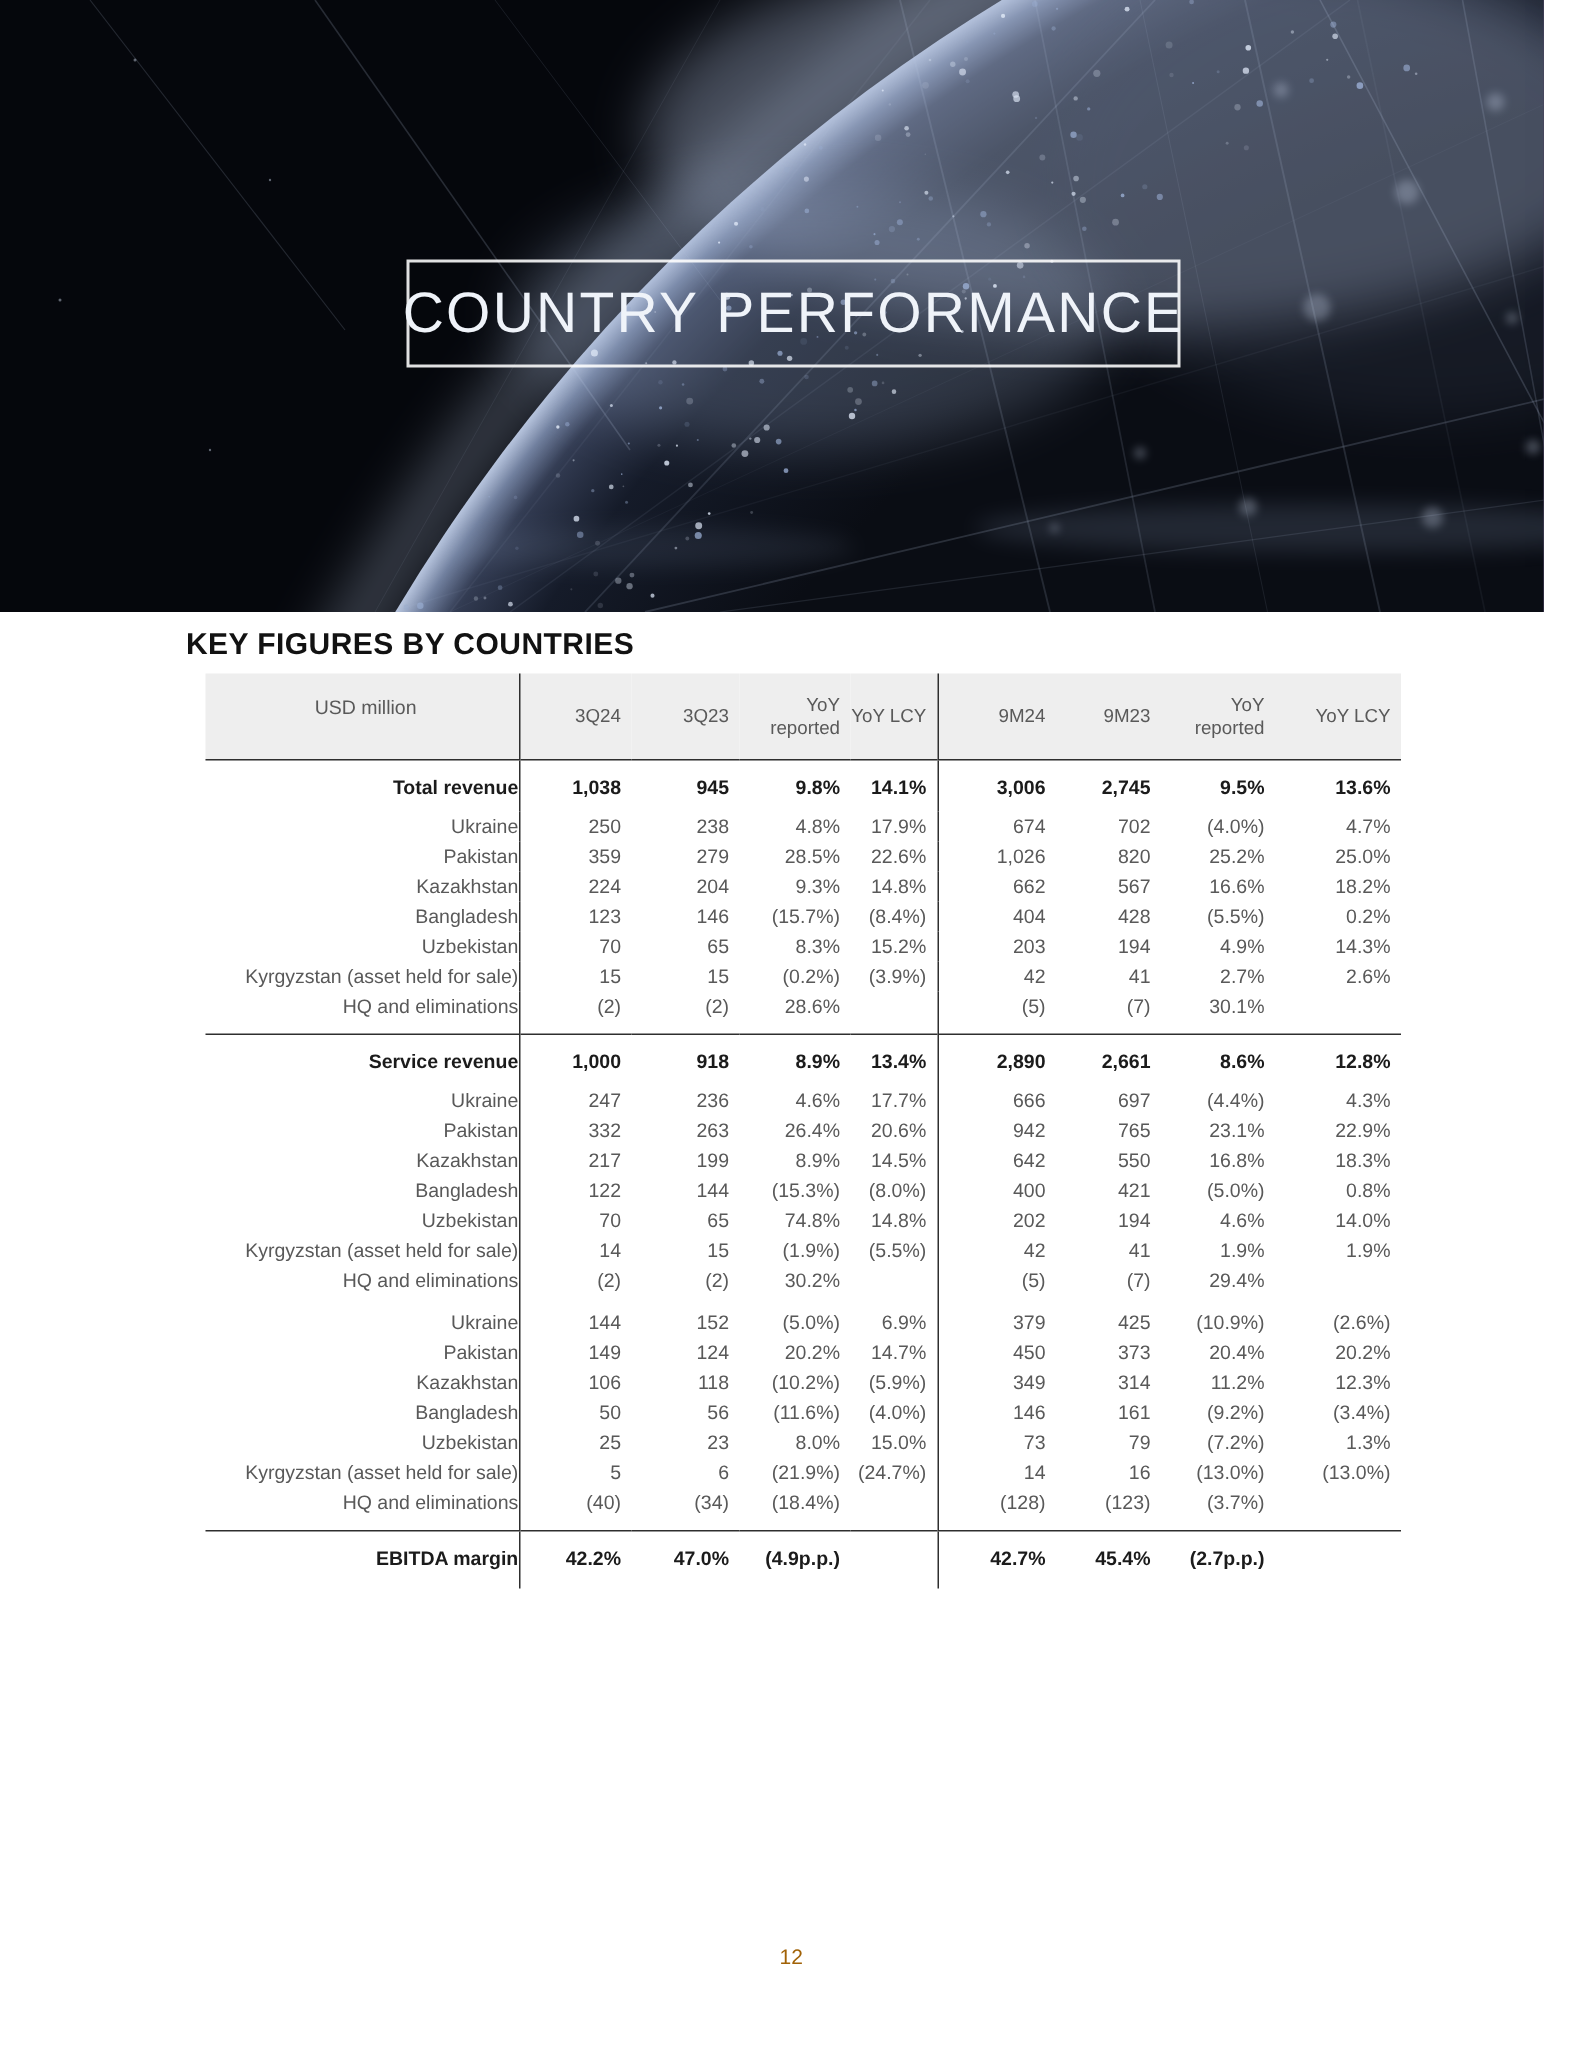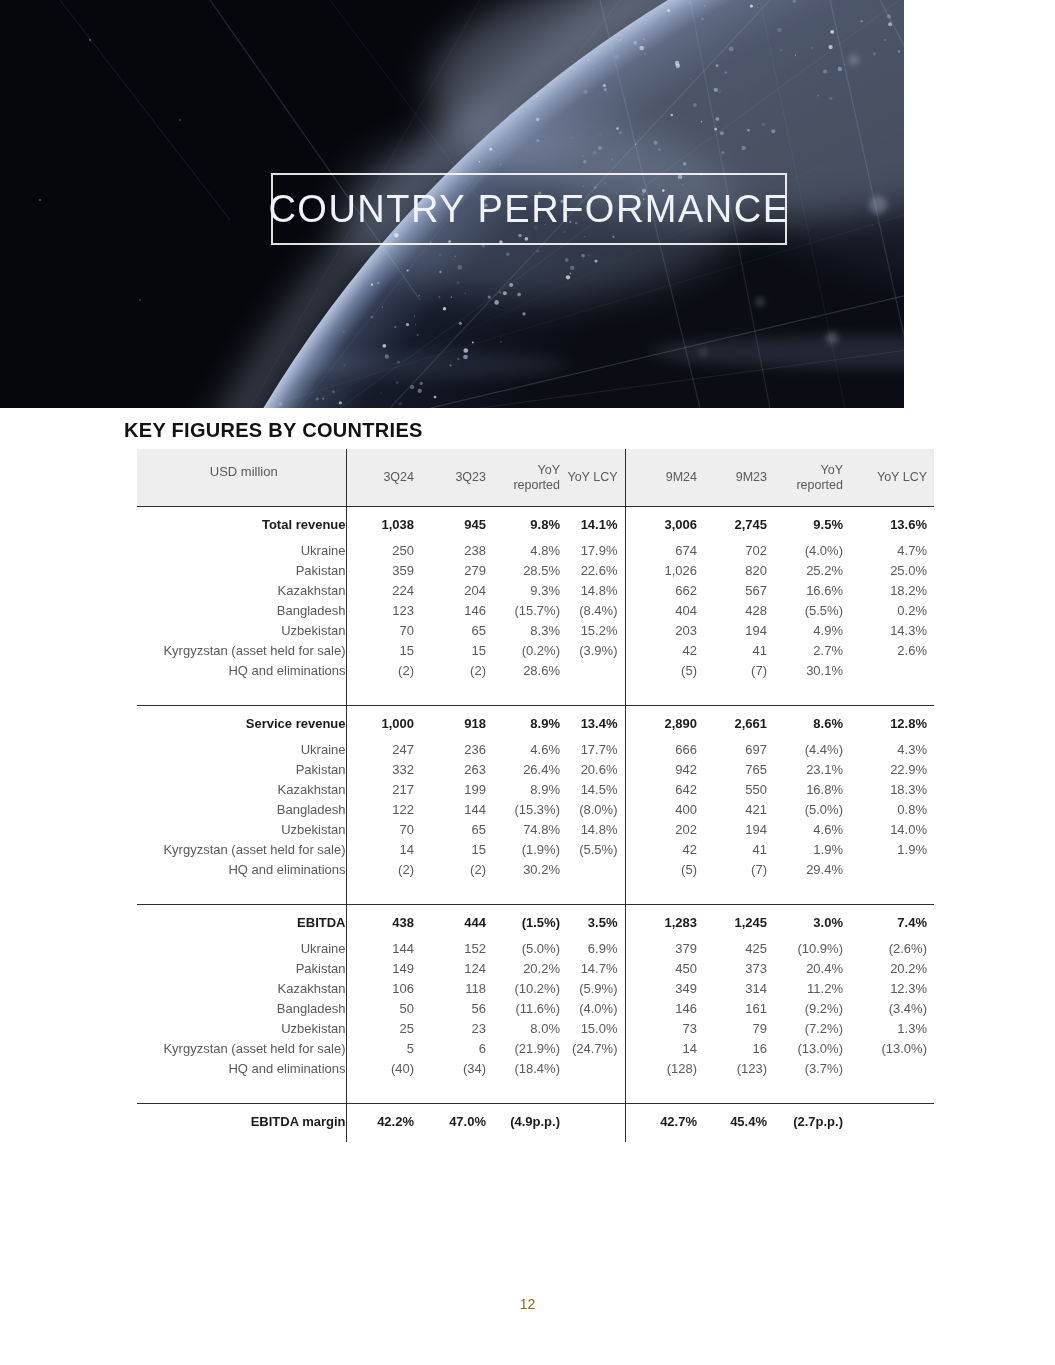--- a/index.html
+++ b/index.html
@@ -1,40 +1,40 @@
 <!DOCTYPE html>
 <html><head>
 <meta charset="utf-8">
 <style>
   html,body{margin:0;padding:0}
   body{width:1055px;background:#ffffff;font-family:"Liberation Sans",sans-serif}
   .page{position:relative;width:1055px;height:1365px;background:#ffffff;overflow:hidden}
 
   
-  .hero{position:absolute;left:0;top:0;width:904px;height:408px;background:#4c1d95;overflow:hidden}
+  .hero{position:absolute;left:0;top:0;width:1029px;height:408px;background:#4c1d95;overflow:hidden}
   #hero-svg{position:absolute;left:0;top:0;display:block}
   .title-box{position:absolute;left:271px;top:173px;width:516px;height:72px;box-sizing:border-box;
              border:2px solid rgba(255,255,255,.88);display:flex;align-items:center;justify-content:center}
   .title-box h1{margin:0;font-size:38px;font-weight:300;color:#eff3f9;letter-spacing:1.5px;white-space:nowrap}
 
   
   .section-heading{position:absolute;left:124px;top:421px;margin:0;font-size:20px;line-height:18px;
                    font-weight:700;color:#121212;letter-spacing:.3px}
 
   
   .kft{position:absolute;left:137px;top:449px;width:797px;border-collapse:collapse;table-layout:fixed;font-size:13px}
   .kft thead th{background:#eeeeee;color:#595959;font-weight:400;height:45px;vertical-align:middle;
                 text-align:right;padding:0 7px 0 0;line-height:15px;font-size:12.5px}
   .kft thead th.label{text-align:center;padding:0 0 12px 5px;font-size:13px}
   .kft td{text-align:right;padding:0 7px 0 0;color:#595959;line-height:20px;white-space:nowrap}
   .kft td.label{text-align:right;padding:0 0 0 10px}
   .kft tr.total td{color:#1b1b1b;font-weight:700;line-height:15px;padding-top:10px;padding-bottom:9px;
                    border-top:1.5px solid #2e2e2e}
   .kft tr.total td.label{padding-left:5px}
-  .kft tbody tr.country:last-child td{padding-bottom:24px}
+  .kft tbody tr.country:last-child td{padding-bottom:8px}
   .kft tbody.no-rows td{padding-bottom:13px}
   .vline{border-right:1px solid #2e2e2e}
   .nowrap{white-space:nowrap}
 
   
   .page-number{position:absolute;left:0;top:1296px;width:1055px;text-align:center;font-size:14px;color:#a16207}
 </style>
 </head>
 <body>
 
@@ -492,31 +492,20 @@
             <td>(2)</td>
             <td>30.2%</td>
             <td class="vline"></td>
             <td>(5)</td>
             <td>(7)</td>
             <td>29.4%</td>
             <td></td>
           </tr>
         </tbody>
         <tbody class="section">
-          <tr class="total">
-            <td class="label vline">EBITDA</td>
-            <td>438</td>
-            <td>444</td>
-            <td>(1.5%)</td>
-            <td class="vline">3.5%</td>
-            <td>1,283</td>
-            <td>1,245</td>
-            <td>3.0%</td>
-            <td>7.4%</td>
-          </tr>
           <tr class="country">
             <td class="label vline">Ukraine</td>
             <td>144</td>
             <td>152</td>
             <td>(5.0%)</td>
             <td class="vline">6.9%</td>
             <td>379</td>
             <td>425</td>
             <td>(10.9%)</td>
             <td>(2.6%)</td>

